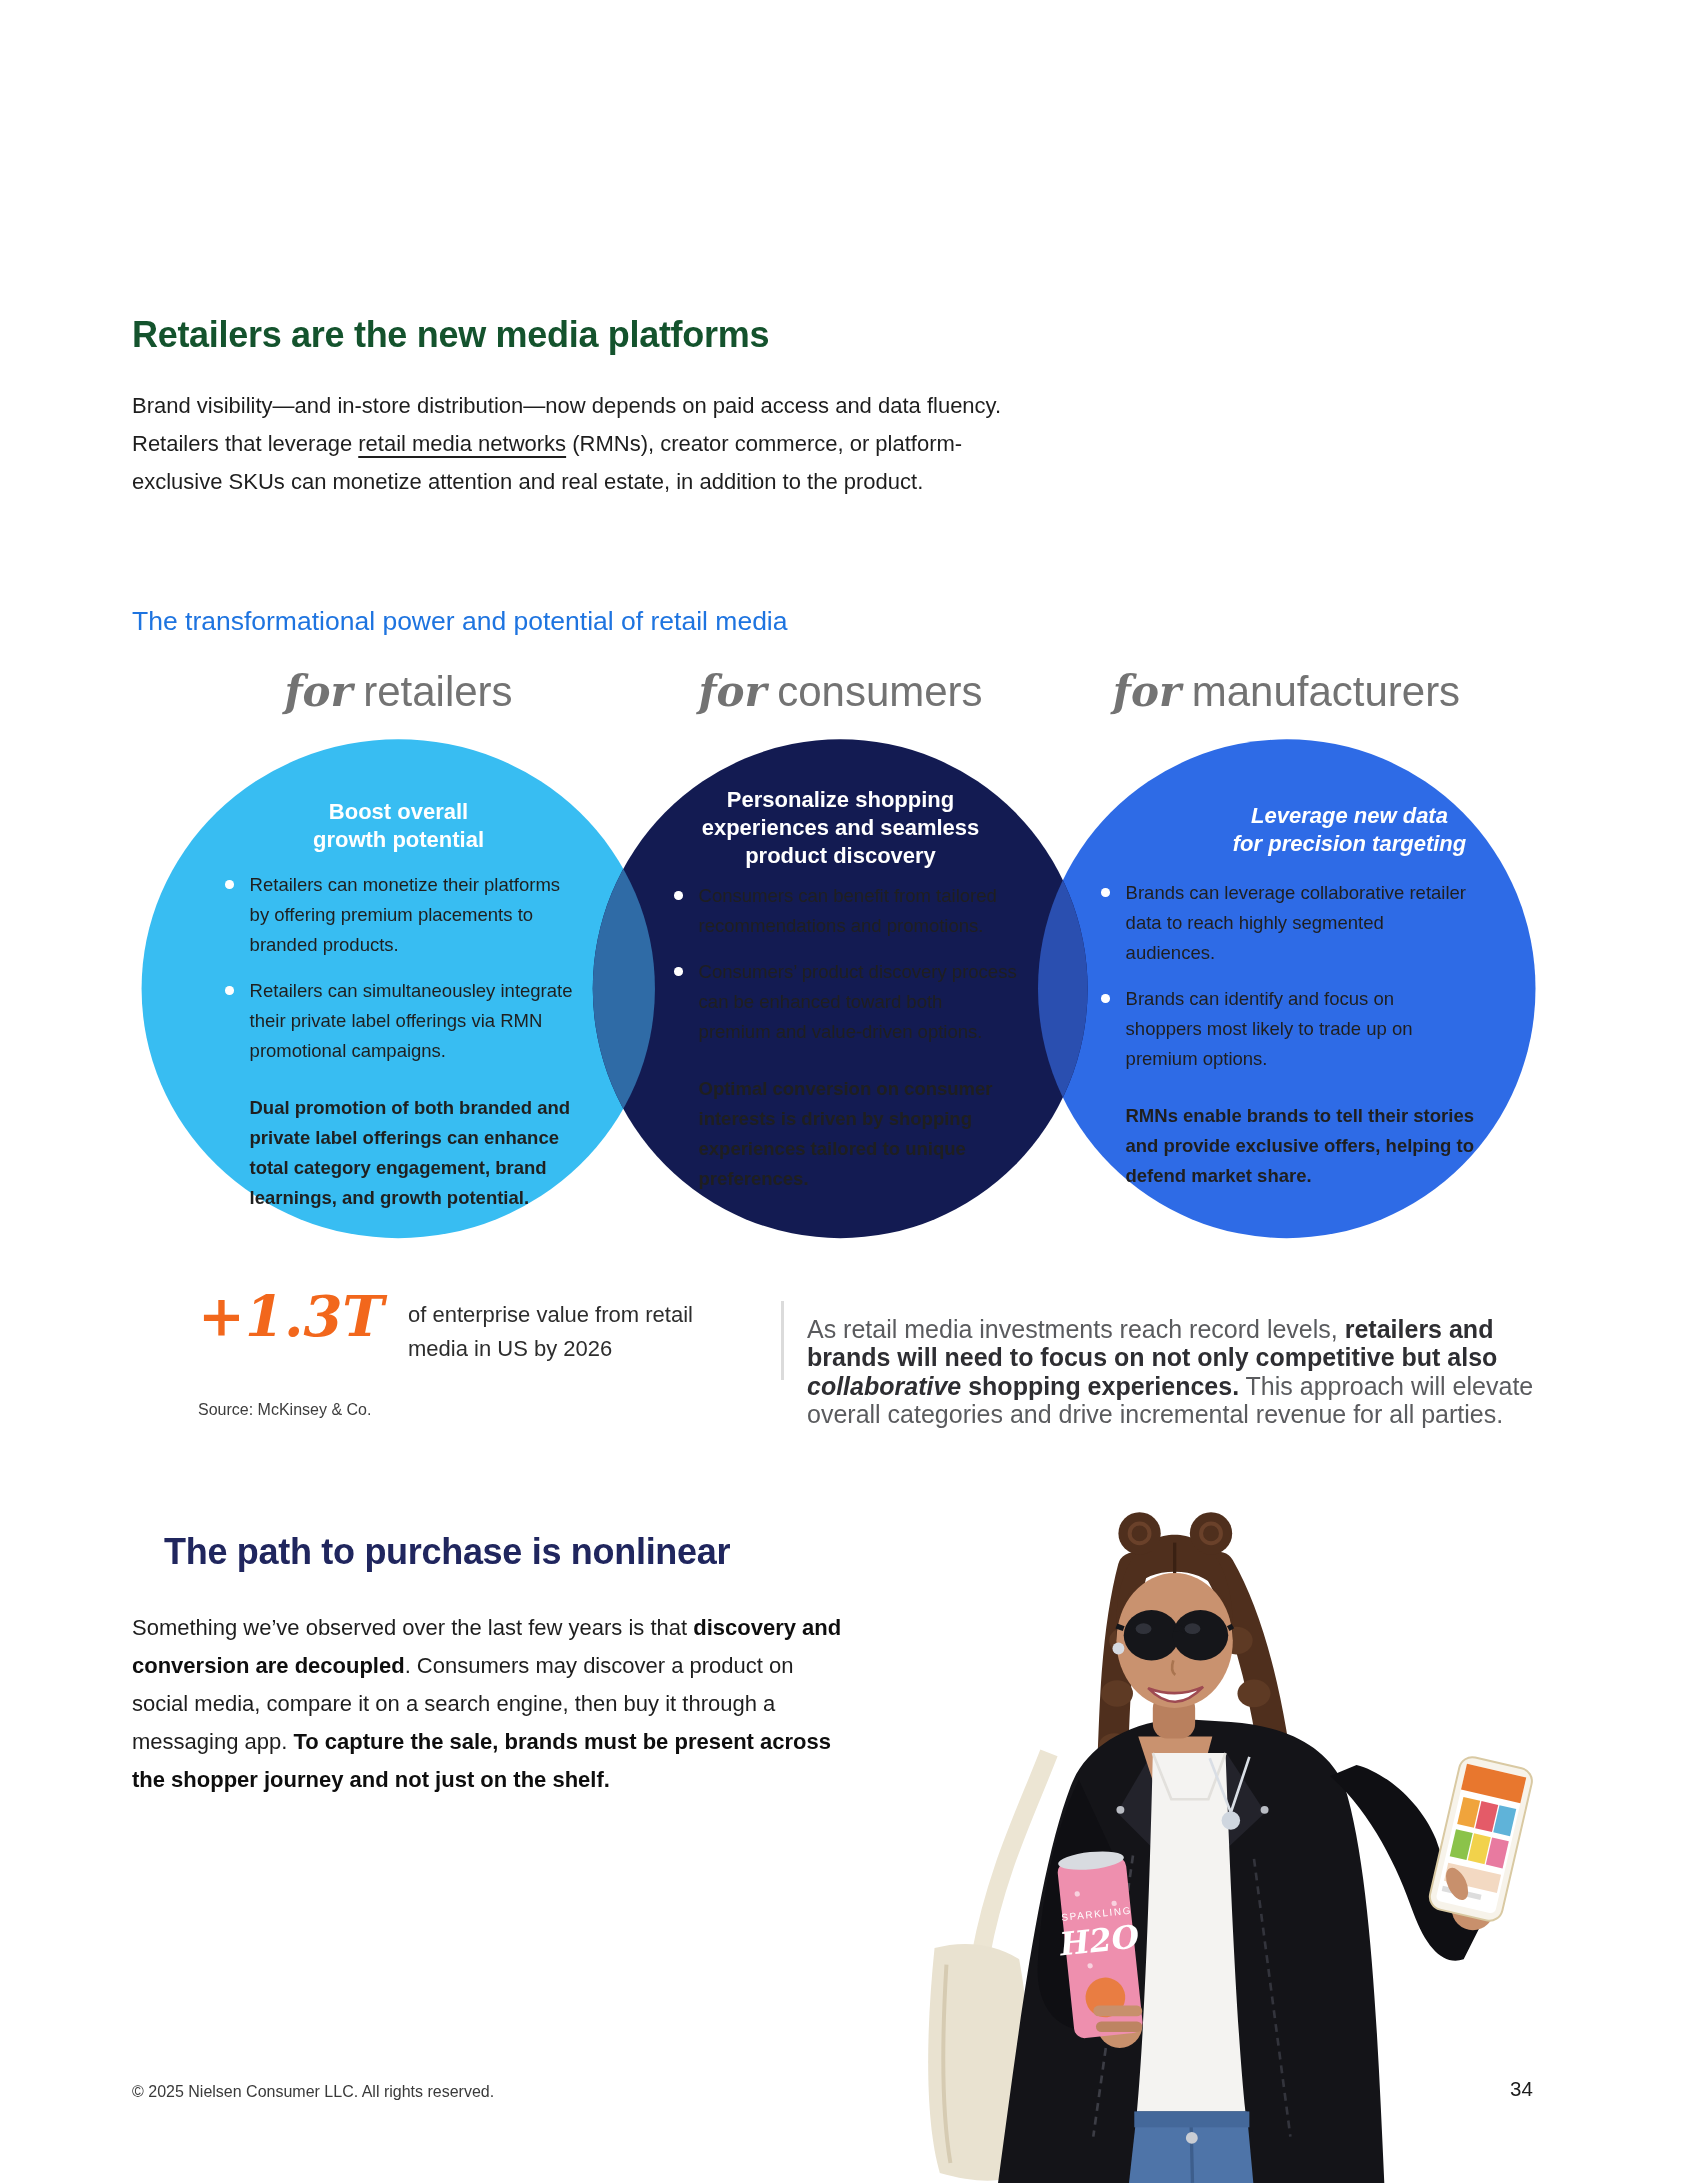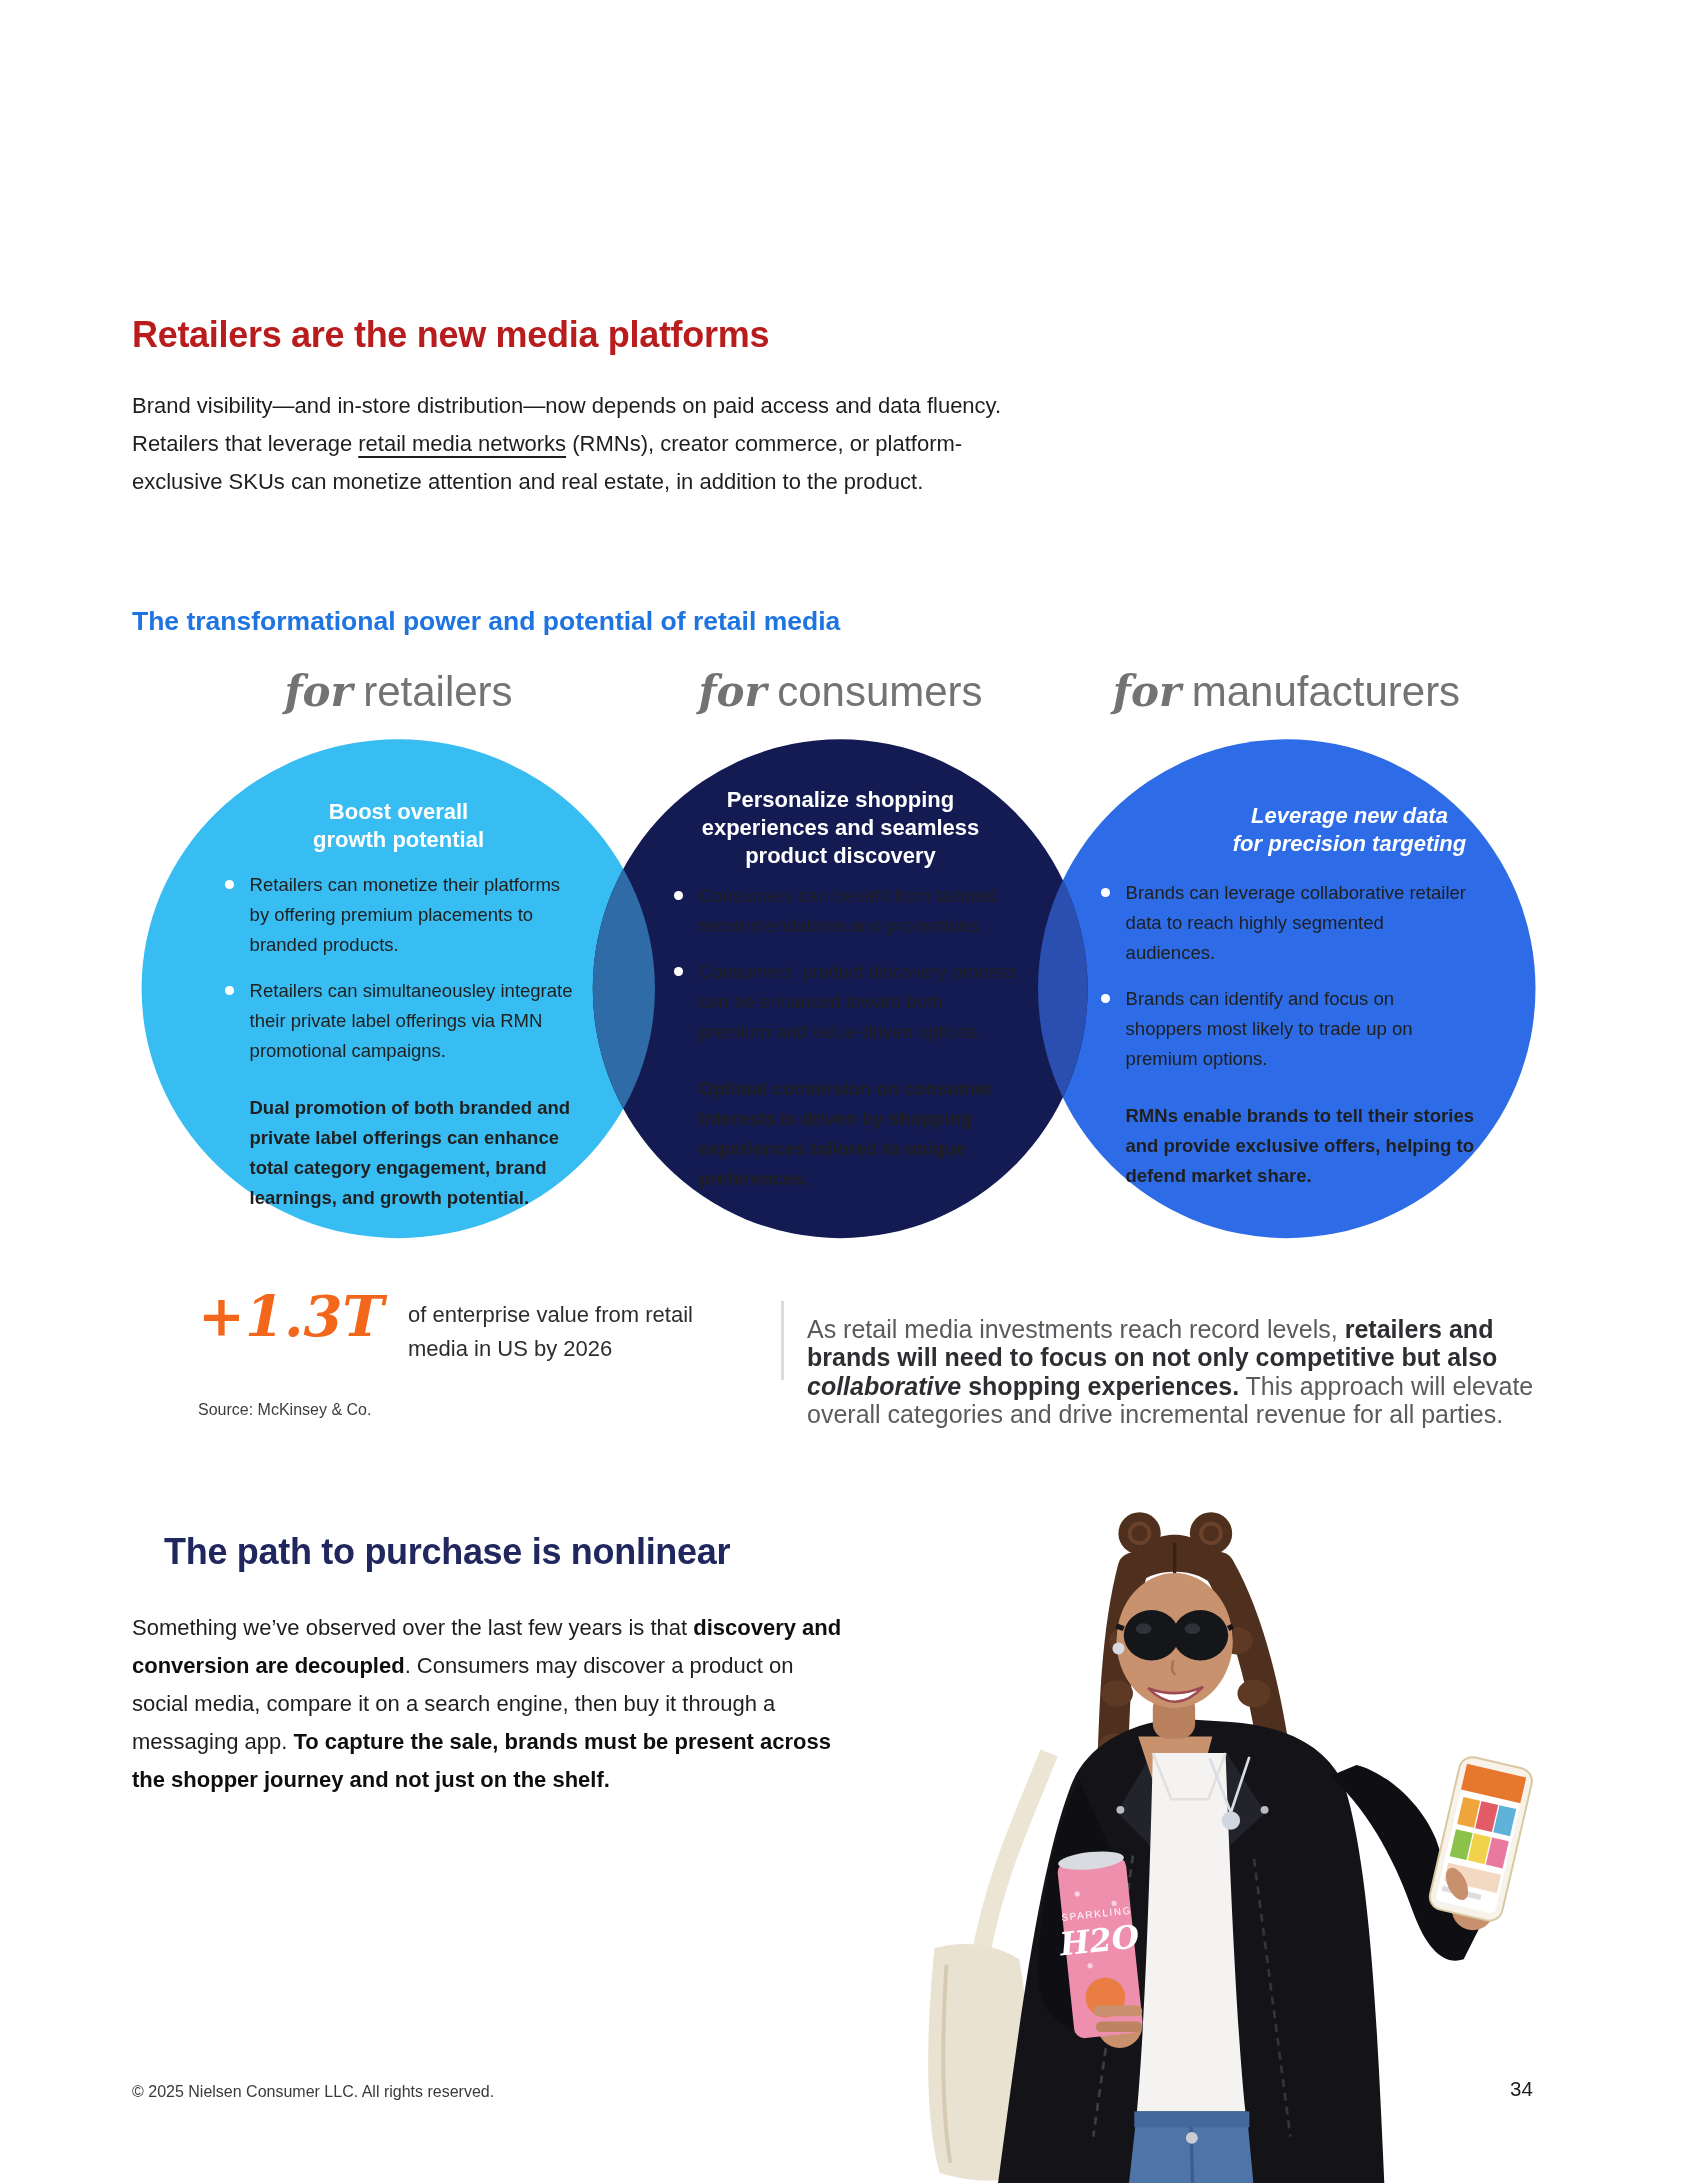--- a/index.html
+++ b/index.html
@@ -1,24 +1,24 @@
 <!DOCTYPE html>
 <html style="font-size:10.6px"><head>
 <meta charset="utf-8">
 <style>
   html,body{margin:0;padding:0;background:#ffffff;}
   .page{position:relative;width:1687px;height:2183px;background:#ffffff;overflow:hidden;
         font-family:"Liberation Sans", sans-serif;color:#1f1f1f;}
 
   
   .s1-title{position:absolute;left:132px;top:290px;font-size:36px;font-weight:700;
-            color:#b91c1c;letter-spacing:-0.3px;}
+            color:#14532d;letter-spacing:-0.3px;}
   .intro{position:absolute;left:132px;top:365px;width:880px;font-size:22px;line-height:38px;color:#1e1e1e;}
   .intro .link{text-decoration:underline;text-underline-offset:4.6px;color:#1e1e1e;cursor:pointer;}
-  .venn-heading{position:absolute;left:132px;top:584px;font-size:26.5px;font-weight:700;color:#1E74E0;}
+  .venn-heading{position:absolute;left:132px;top:584px;font-size:26.5px;font-weight:400;color:#1E74E0;}
 
   
   .for-head{position:absolute;top:667px;width:397px;text-align:center;font-size:42px;color:#737373;white-space:nowrap;}
   .for-head .for-word{font-family:"DejaVu Serif", serif;font-style:italic;font-weight:700;margin-right:10.6px;}
   .fh-0{left:200px;} .fh-1{left:642px;} .fh-2{left:1088px;}
 
   
   .venn{position:absolute;left:0;top:728px;width:1687px;height:536px;padding-left:32px;}
   .venn svg{position:absolute;left:0;top:0;}
   .vtitle{position:absolute;width:291px;text-align:center;font-size:22px;font-weight:700;

